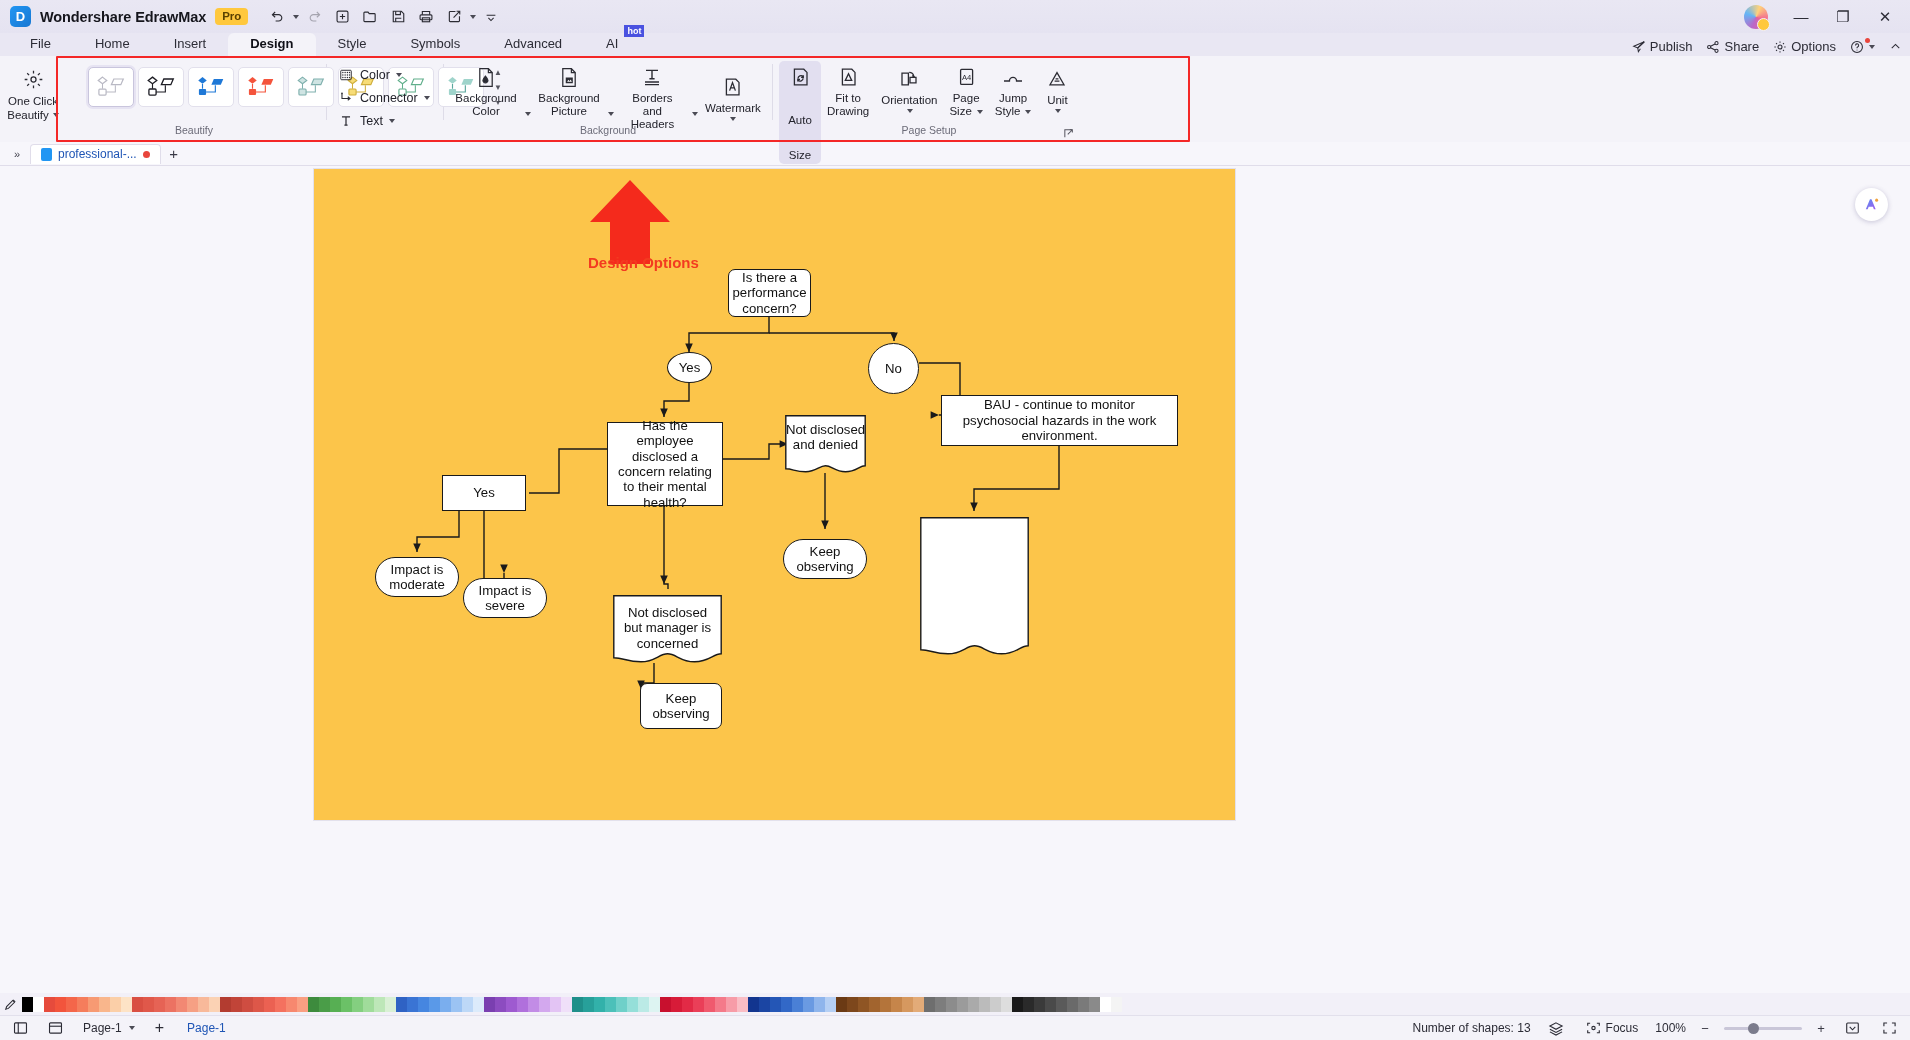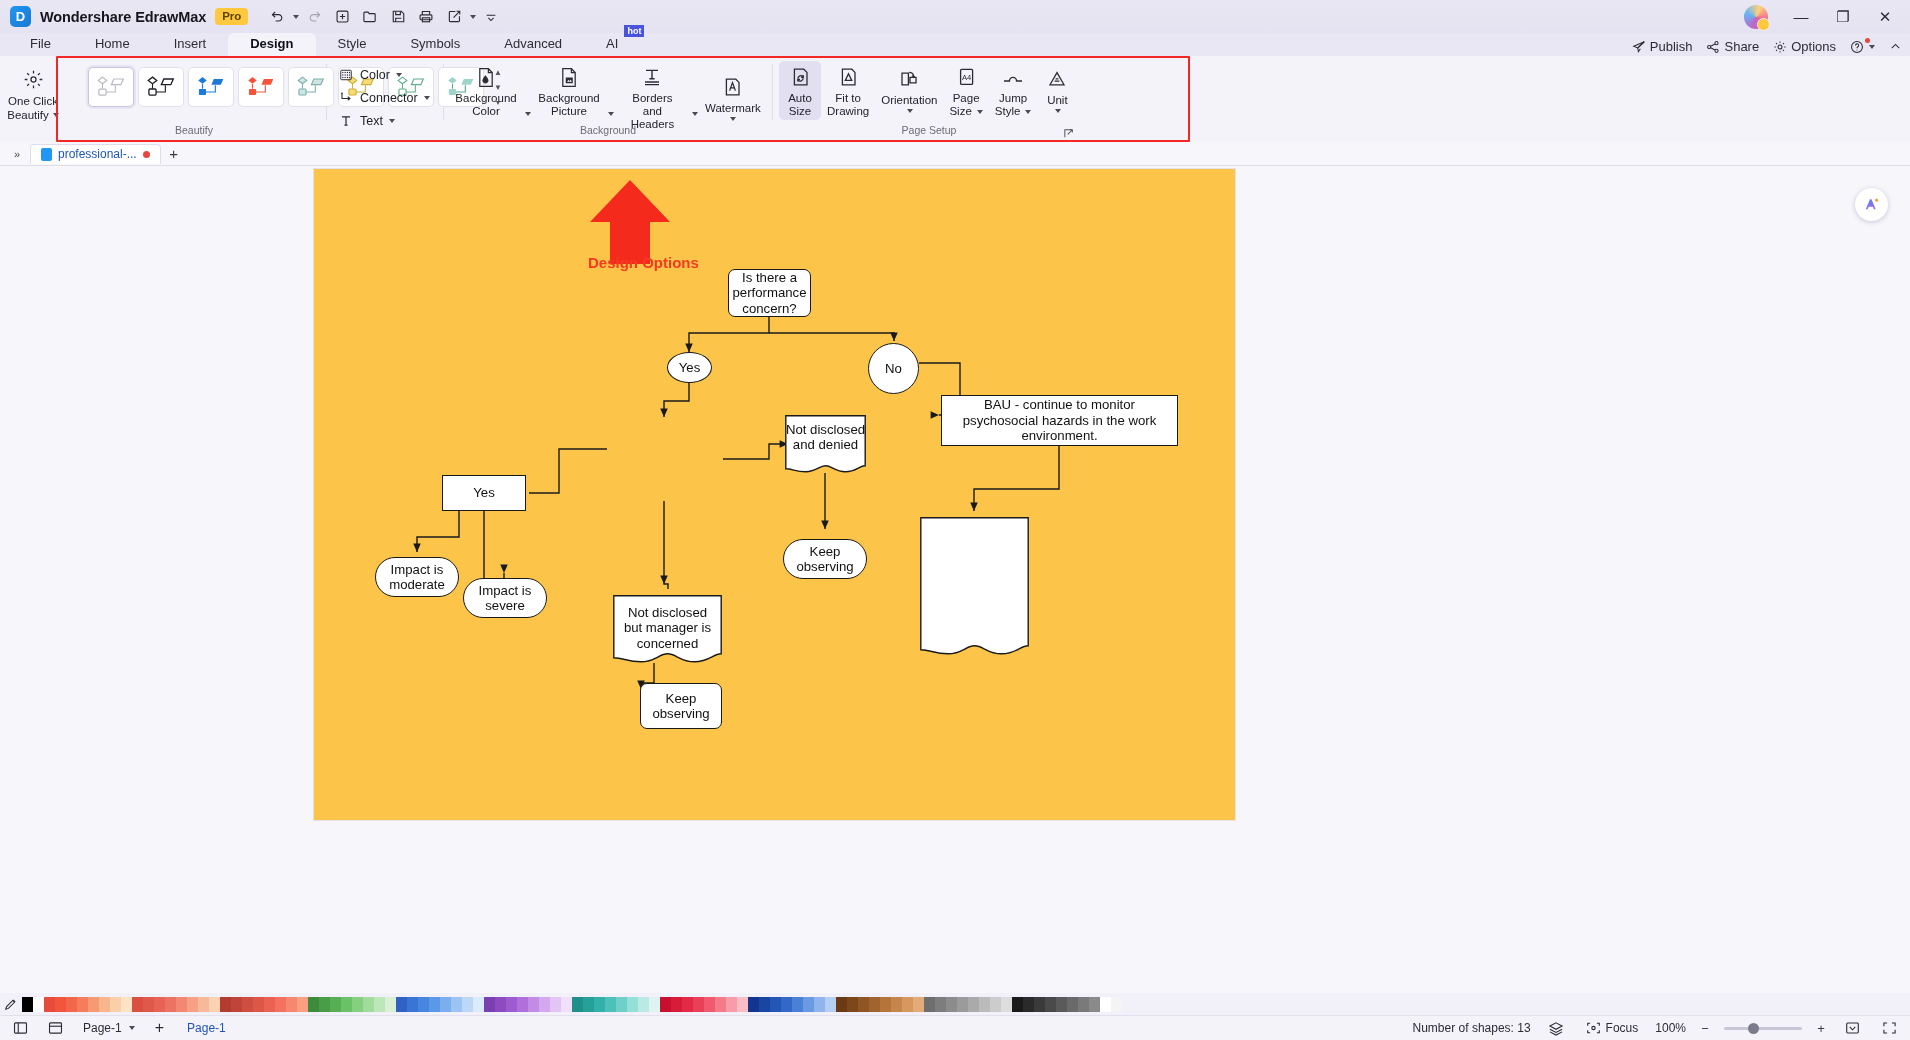--- a/index.html
+++ b/index.html
@@ -547,21 +547,21 @@
         <span class="caret" style="margin-top:2px;"></span>
       </div>
     </div>
     <div class="rgroup-label">Background</div>
   </div>
 
   <div class="sep"></div>
 
   <div class="rgroup" style="width:300px;">
     <div class="rgroup-body" style="gap:0px;">
-      <div class="big-btn selected" style="min-width:42px;">
+      <div class="big-btn selected" style="min-width:42px;gap:22px;">
         <span class="big-ico">
           <svg width="19" height="20" viewBox="0 0 19 20" fill="none" stroke="#2b2b33" stroke-width="1.3">
               <path d="M3.4 2.2h9.4l3.2 3.2v12.4H3.4z"></path>
               <path d="M7 11.6a3 3 0 0 1 5.1-2.1M12.3 8.2v2.2h-2.2M12.1 11.2a3 3 0 0 1-5.1 2.1M6.8 14.6v-2.2H9"></path>
             </svg>
         </span>
         <span>Auto</span>
         <span>Size</span>
       </div>
 
@@ -715,20 +715,23 @@
     </div>
 
     <div class="node ellipse" style="left:353px;top:183px;width:45px;height:31px;">
       <span>Yes</span>
     </div>
 
     <div class="node circle" style="left:554px;top:174px;width:51px;height:51px;">
       <span>No</span>
     </div>
 
+    <div class="node" style="left:293px;top:253px;width:116px;height:84px;">
+      <span>Has the employee disclosed a concern relating to their mental health?</span>
+    </div>
 
     <div class="doc-shape" style="left:471px;top:246px;width:81px;height:62px;">
       <svg width="81" height="62" viewBox="0 0 81 62" preserveAspectRatio="none">
         <path d="M0.8 0.8h79.4v50c-6 0-9 6-19.7 6-10.7 0-13.7-6-20-6-6.3 0-9.3 6-19.8 6-10.5 0-12.8-3-19.9-3z" fill="#ffffff" stroke="#1a1a1a" stroke-width="1.4"></path>
       </svg>
       <div class="lbl">Not disclosed and denied</div>
     </div>
 
     <div class="node" style="left:627px;top:226px;width:237px;height:51px;padding:0 10px;">
       <span>BAU - continue to monitor psychosocial hazards in the work environment.</span>

